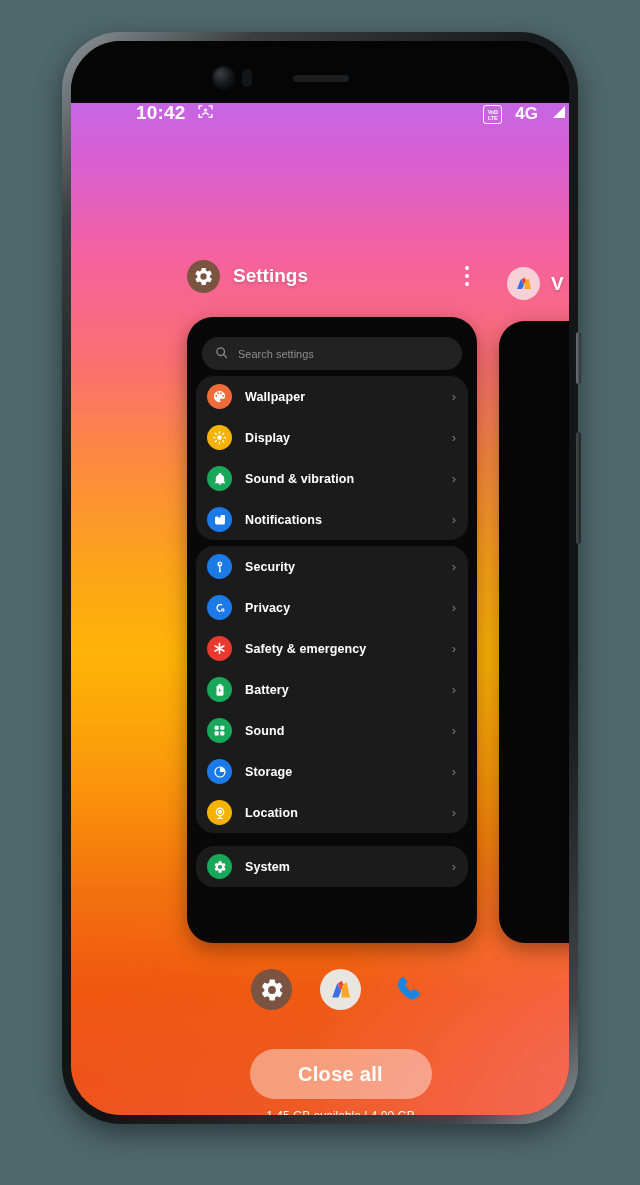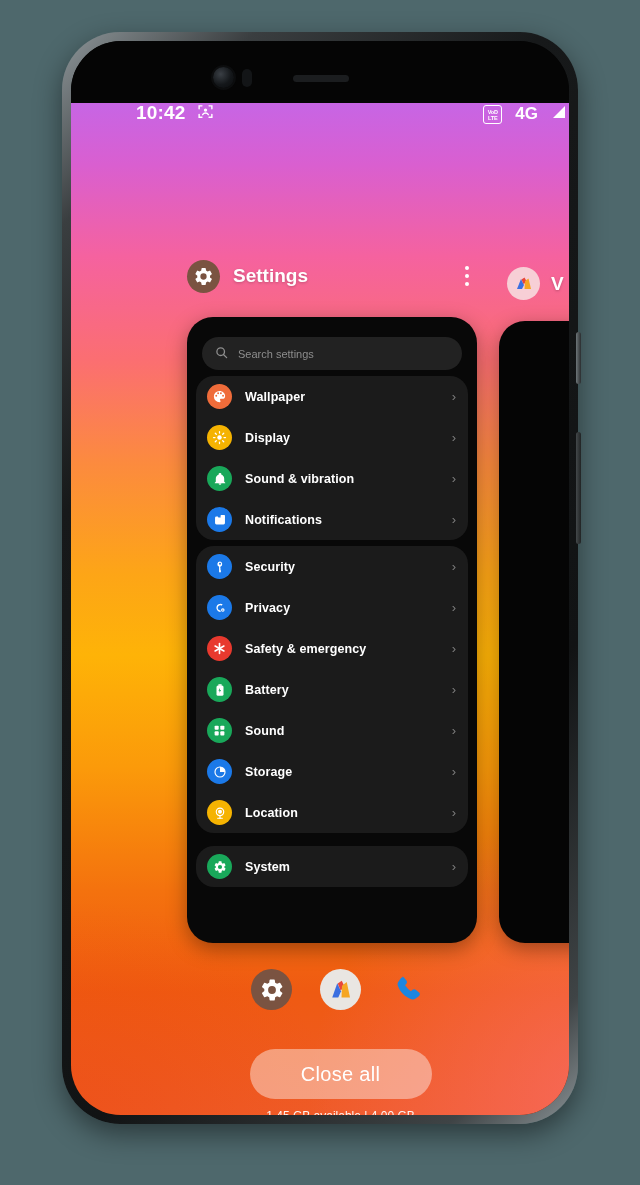--- a/index.html
+++ b/index.html
@@ -348,21 +348,21 @@
     position: absolute;
     left: 50%;
     transform: translateX(-50%);
     top: 956px;
     width: 182px;
     height: 50px;
     border-radius: 25px;
     background: rgba(255,255,255,0.42);
     color: #ffffff;
     font-size: 20px;
-    font-weight: normal;
+    font-weight: bold;
     display: flex;
     align-items: center;
     justify-content: center;
     z-index: 4;
     letter-spacing: 0.3px;
   }
   .memtext {
     position: absolute;
     left: 0; right: 0;
     top: 1016px;

